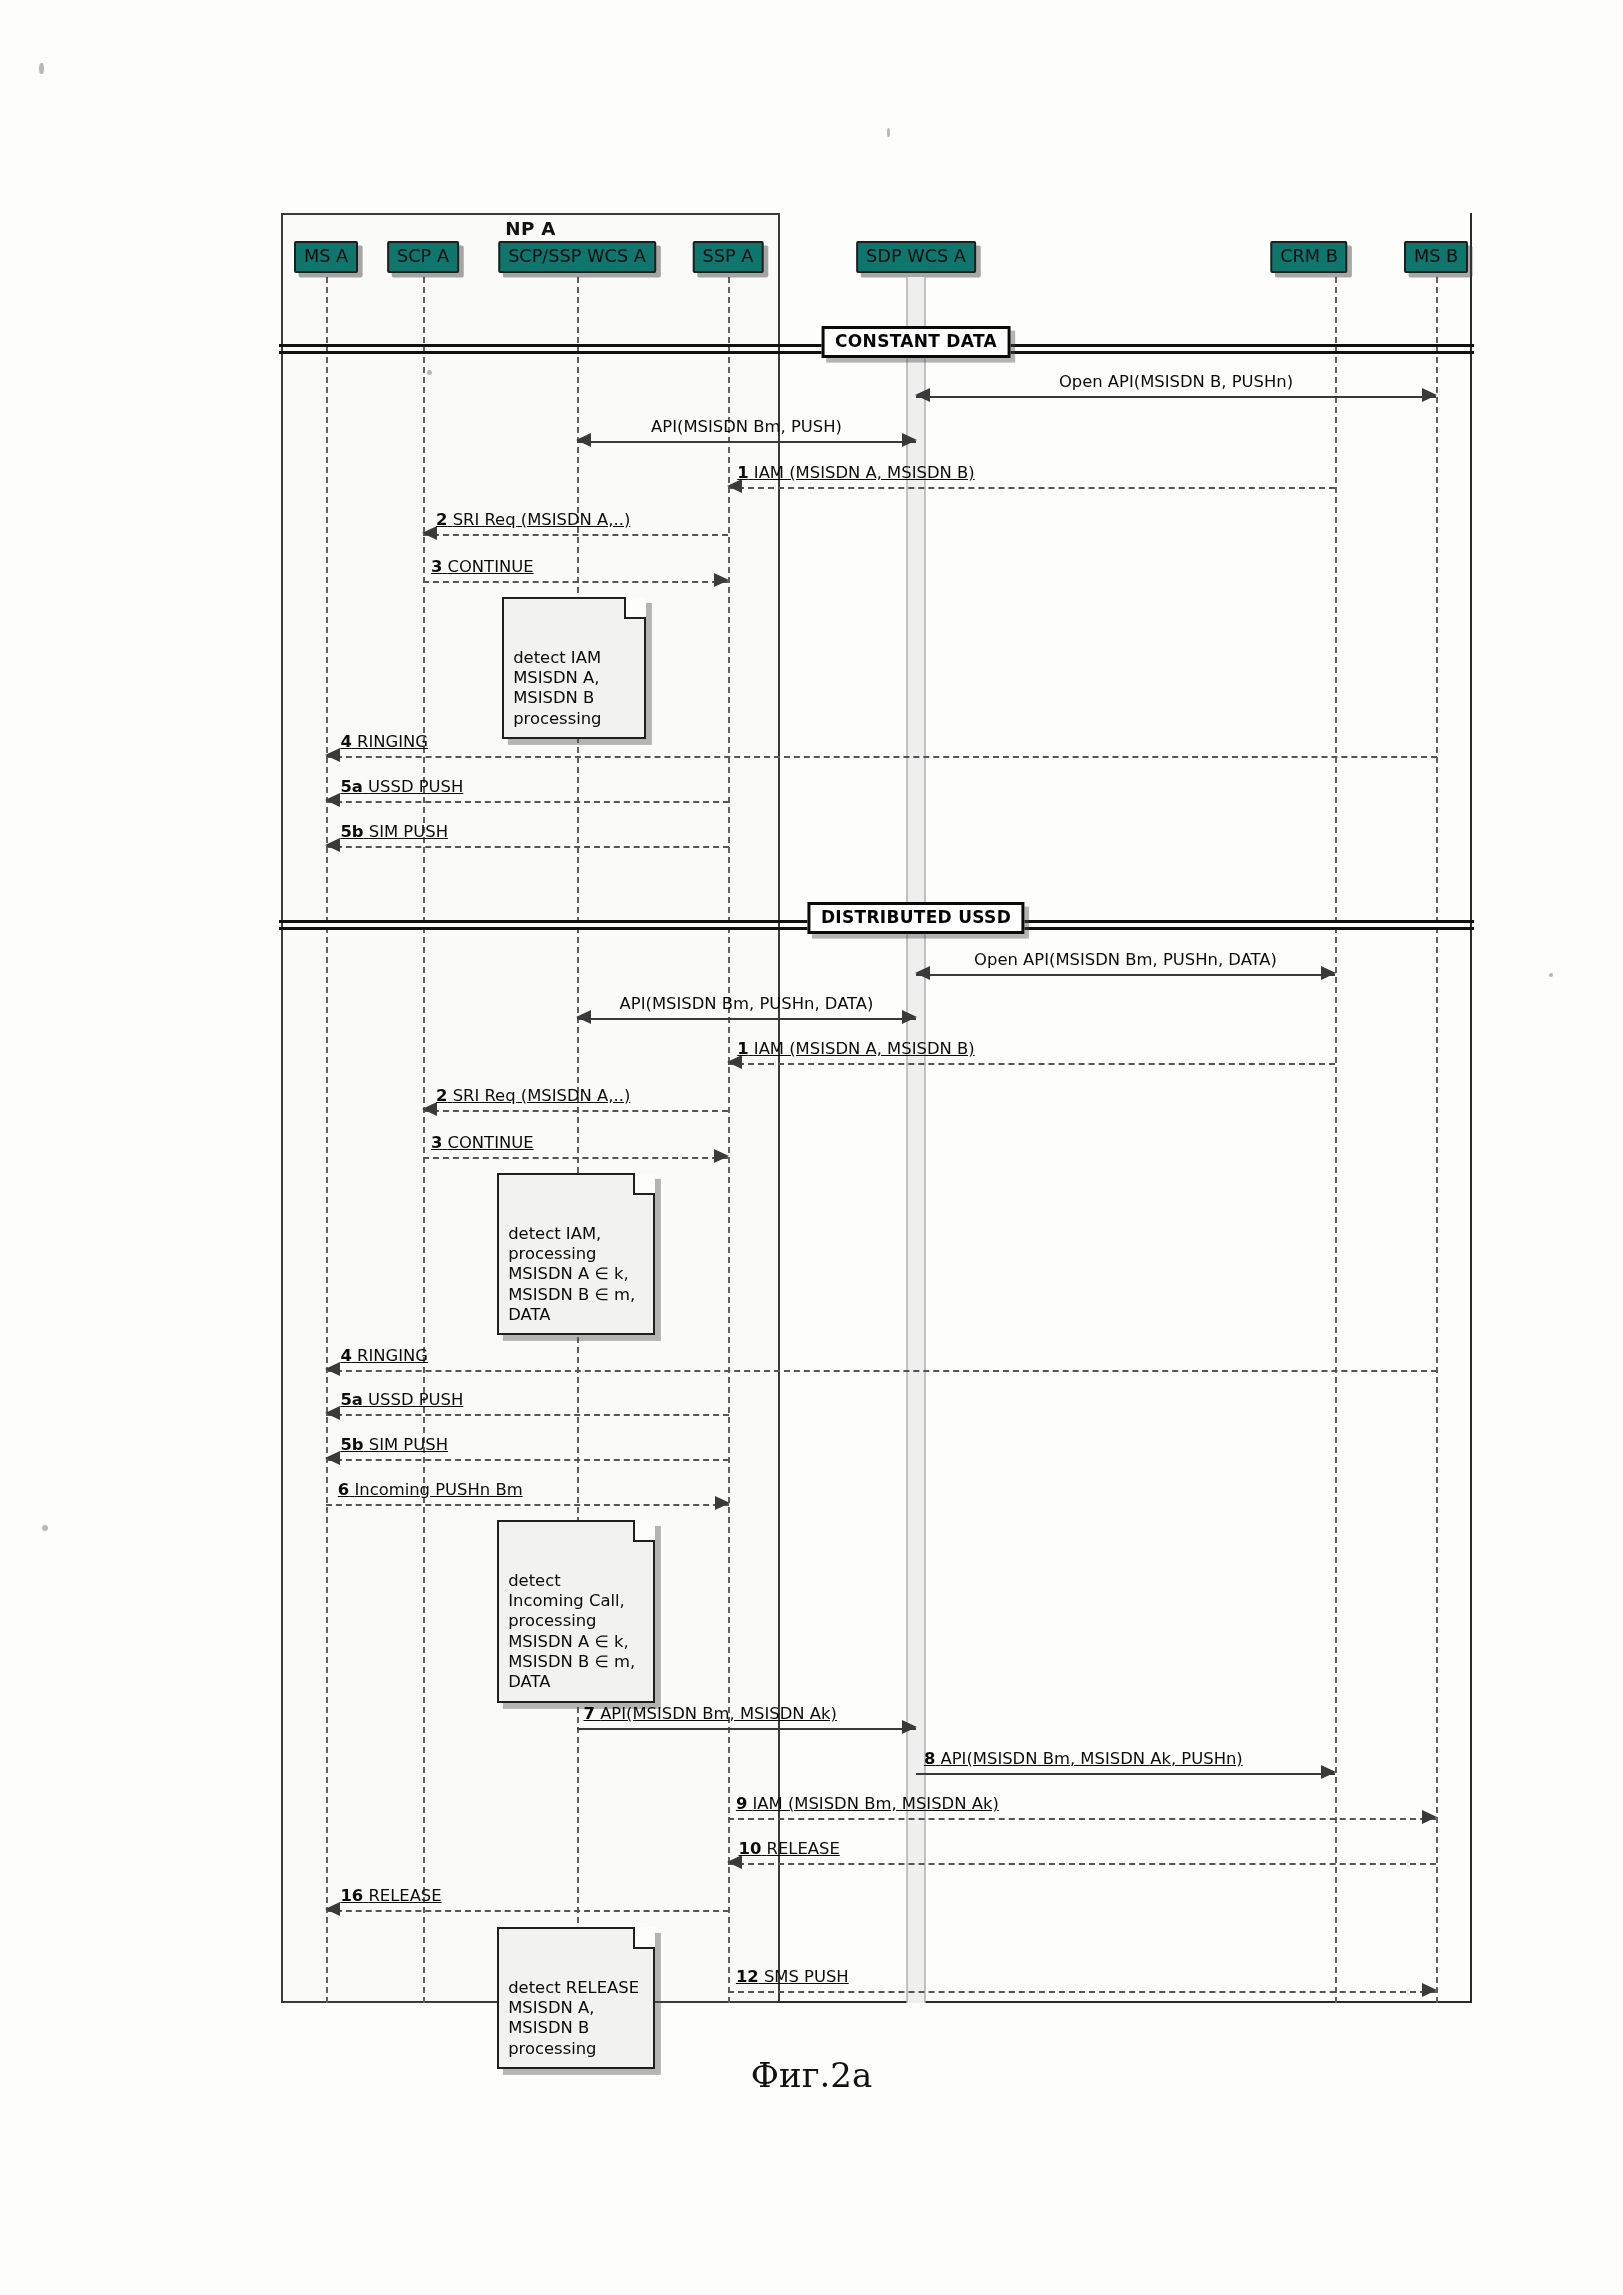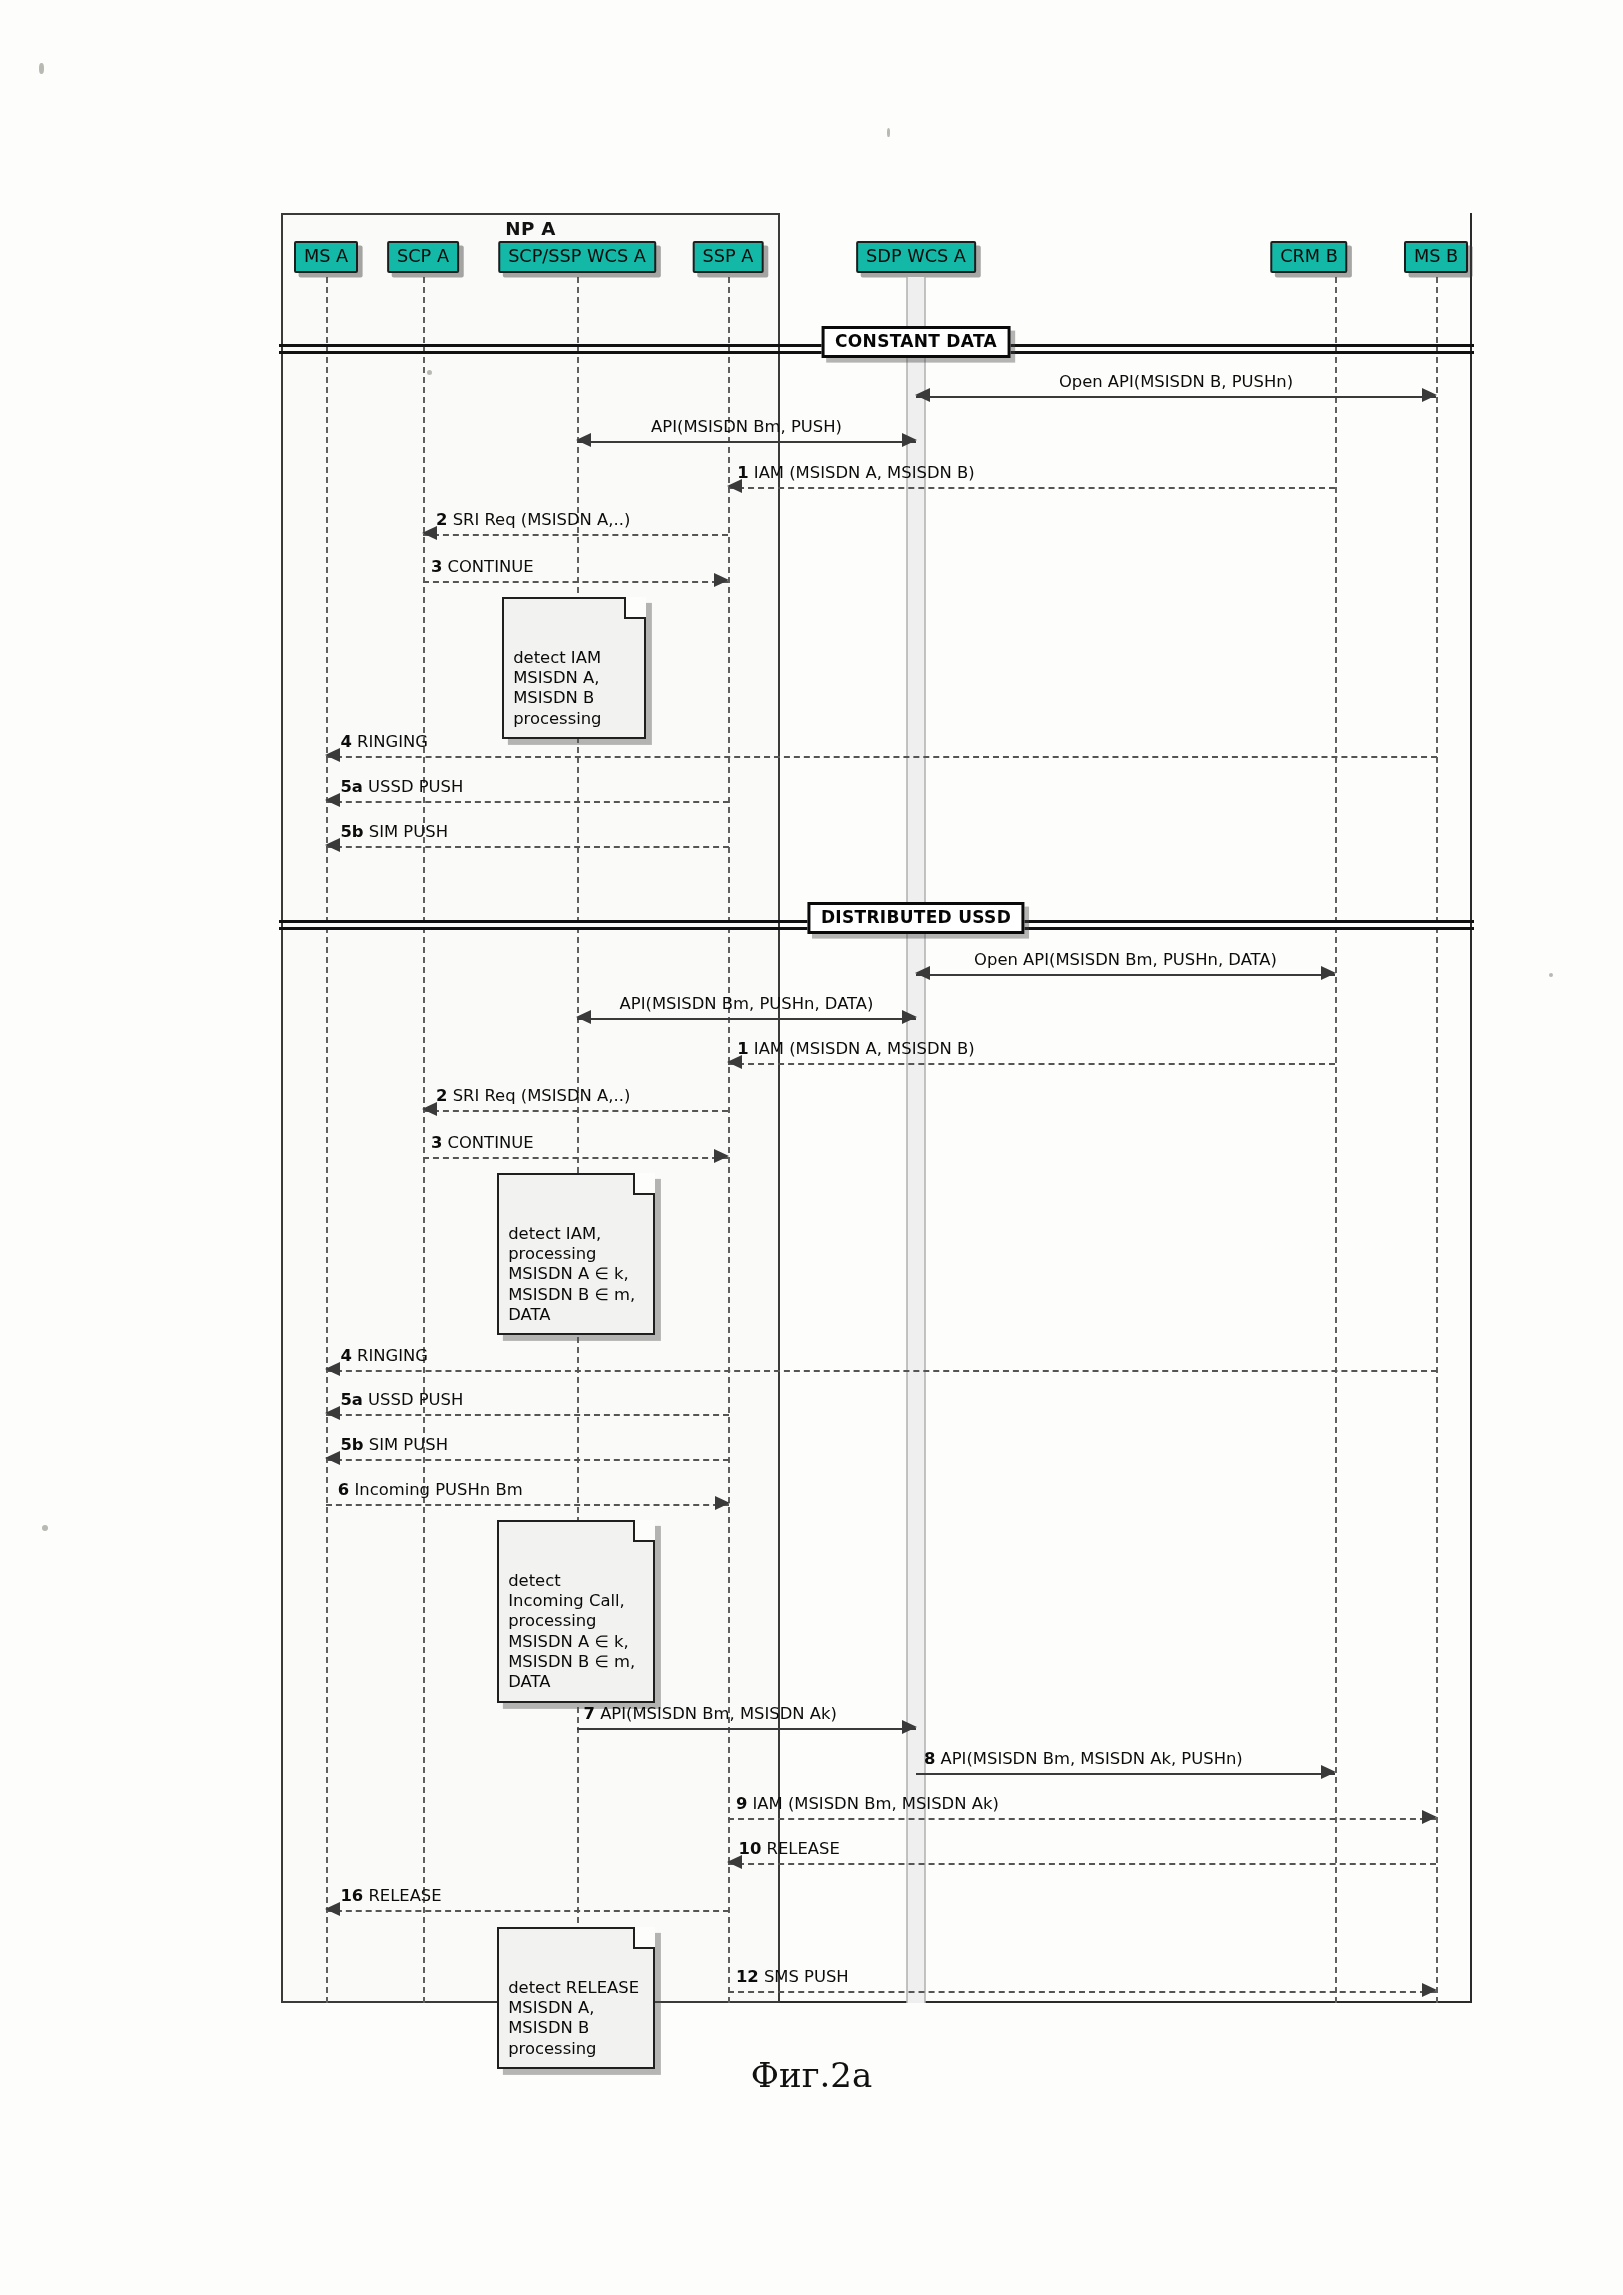--- a/index.html
+++ b/index.html
@@ -42,21 +42,21 @@
 
   
   .lifeline{
     position:absolute;top:64px;width:0;
     border-left:2px dashed #606060;
     height:1726px;
   }
   .actor{
     position:absolute;top:27.5px;
     transform:translateX(-50%);
-    background:#14b8a6;
+    background:#0f766e;
     border:2px solid #1d1d1d;
     border-radius:2px;
     padding:5.2px 7.9px 5.9px 7.9px;
     font-size:17.7px;color:#0c0c0c;
     white-space:nowrap;
     box-shadow:4.6px 4.6px 0 rgba(60,60,60,0.45);
     text-align:center;
     line-height:1;
   }
 
@@ -87,21 +87,21 @@
   
   .msg{position:absolute;height:0;}
   .msg .line{position:absolute;left:0;top:0;width:100%;height:0;}
   .msg.solid .line{border-top:2px solid #3a3a3a;}
   .msg.dashed .line{border-top:2px dashed #555;}
   .msg .label{
     position:absolute;bottom:5.2px;
     font-size:16.4px;color:#0c0c0c;white-space:nowrap;line-height:1.1;
   }
   .msg .label b{font-weight:bold;}
-  .msg .label.lbl-left{left:2.6px;}
+  .msg .label.lbl-left{left:2.6px;text-decoration:underline;}
   .msg .label.lbl-center{left:50%;transform:translateX(-50%);}
   
   .ah{position:absolute;top:-7.9px;width:0;height:0;}
   .ah.right{right:-1.3px;border-top:7.9px solid transparent;border-bottom:7.9px solid transparent;border-left:15.7px solid #3a3a3a;}
   .ah.left{left:-1.3px;border-top:7.9px solid transparent;border-bottom:7.9px solid transparent;border-right:15.7px solid #3a3a3a;}
 
   
   .note{
     position:absolute;
     background:#f2f2f0;

